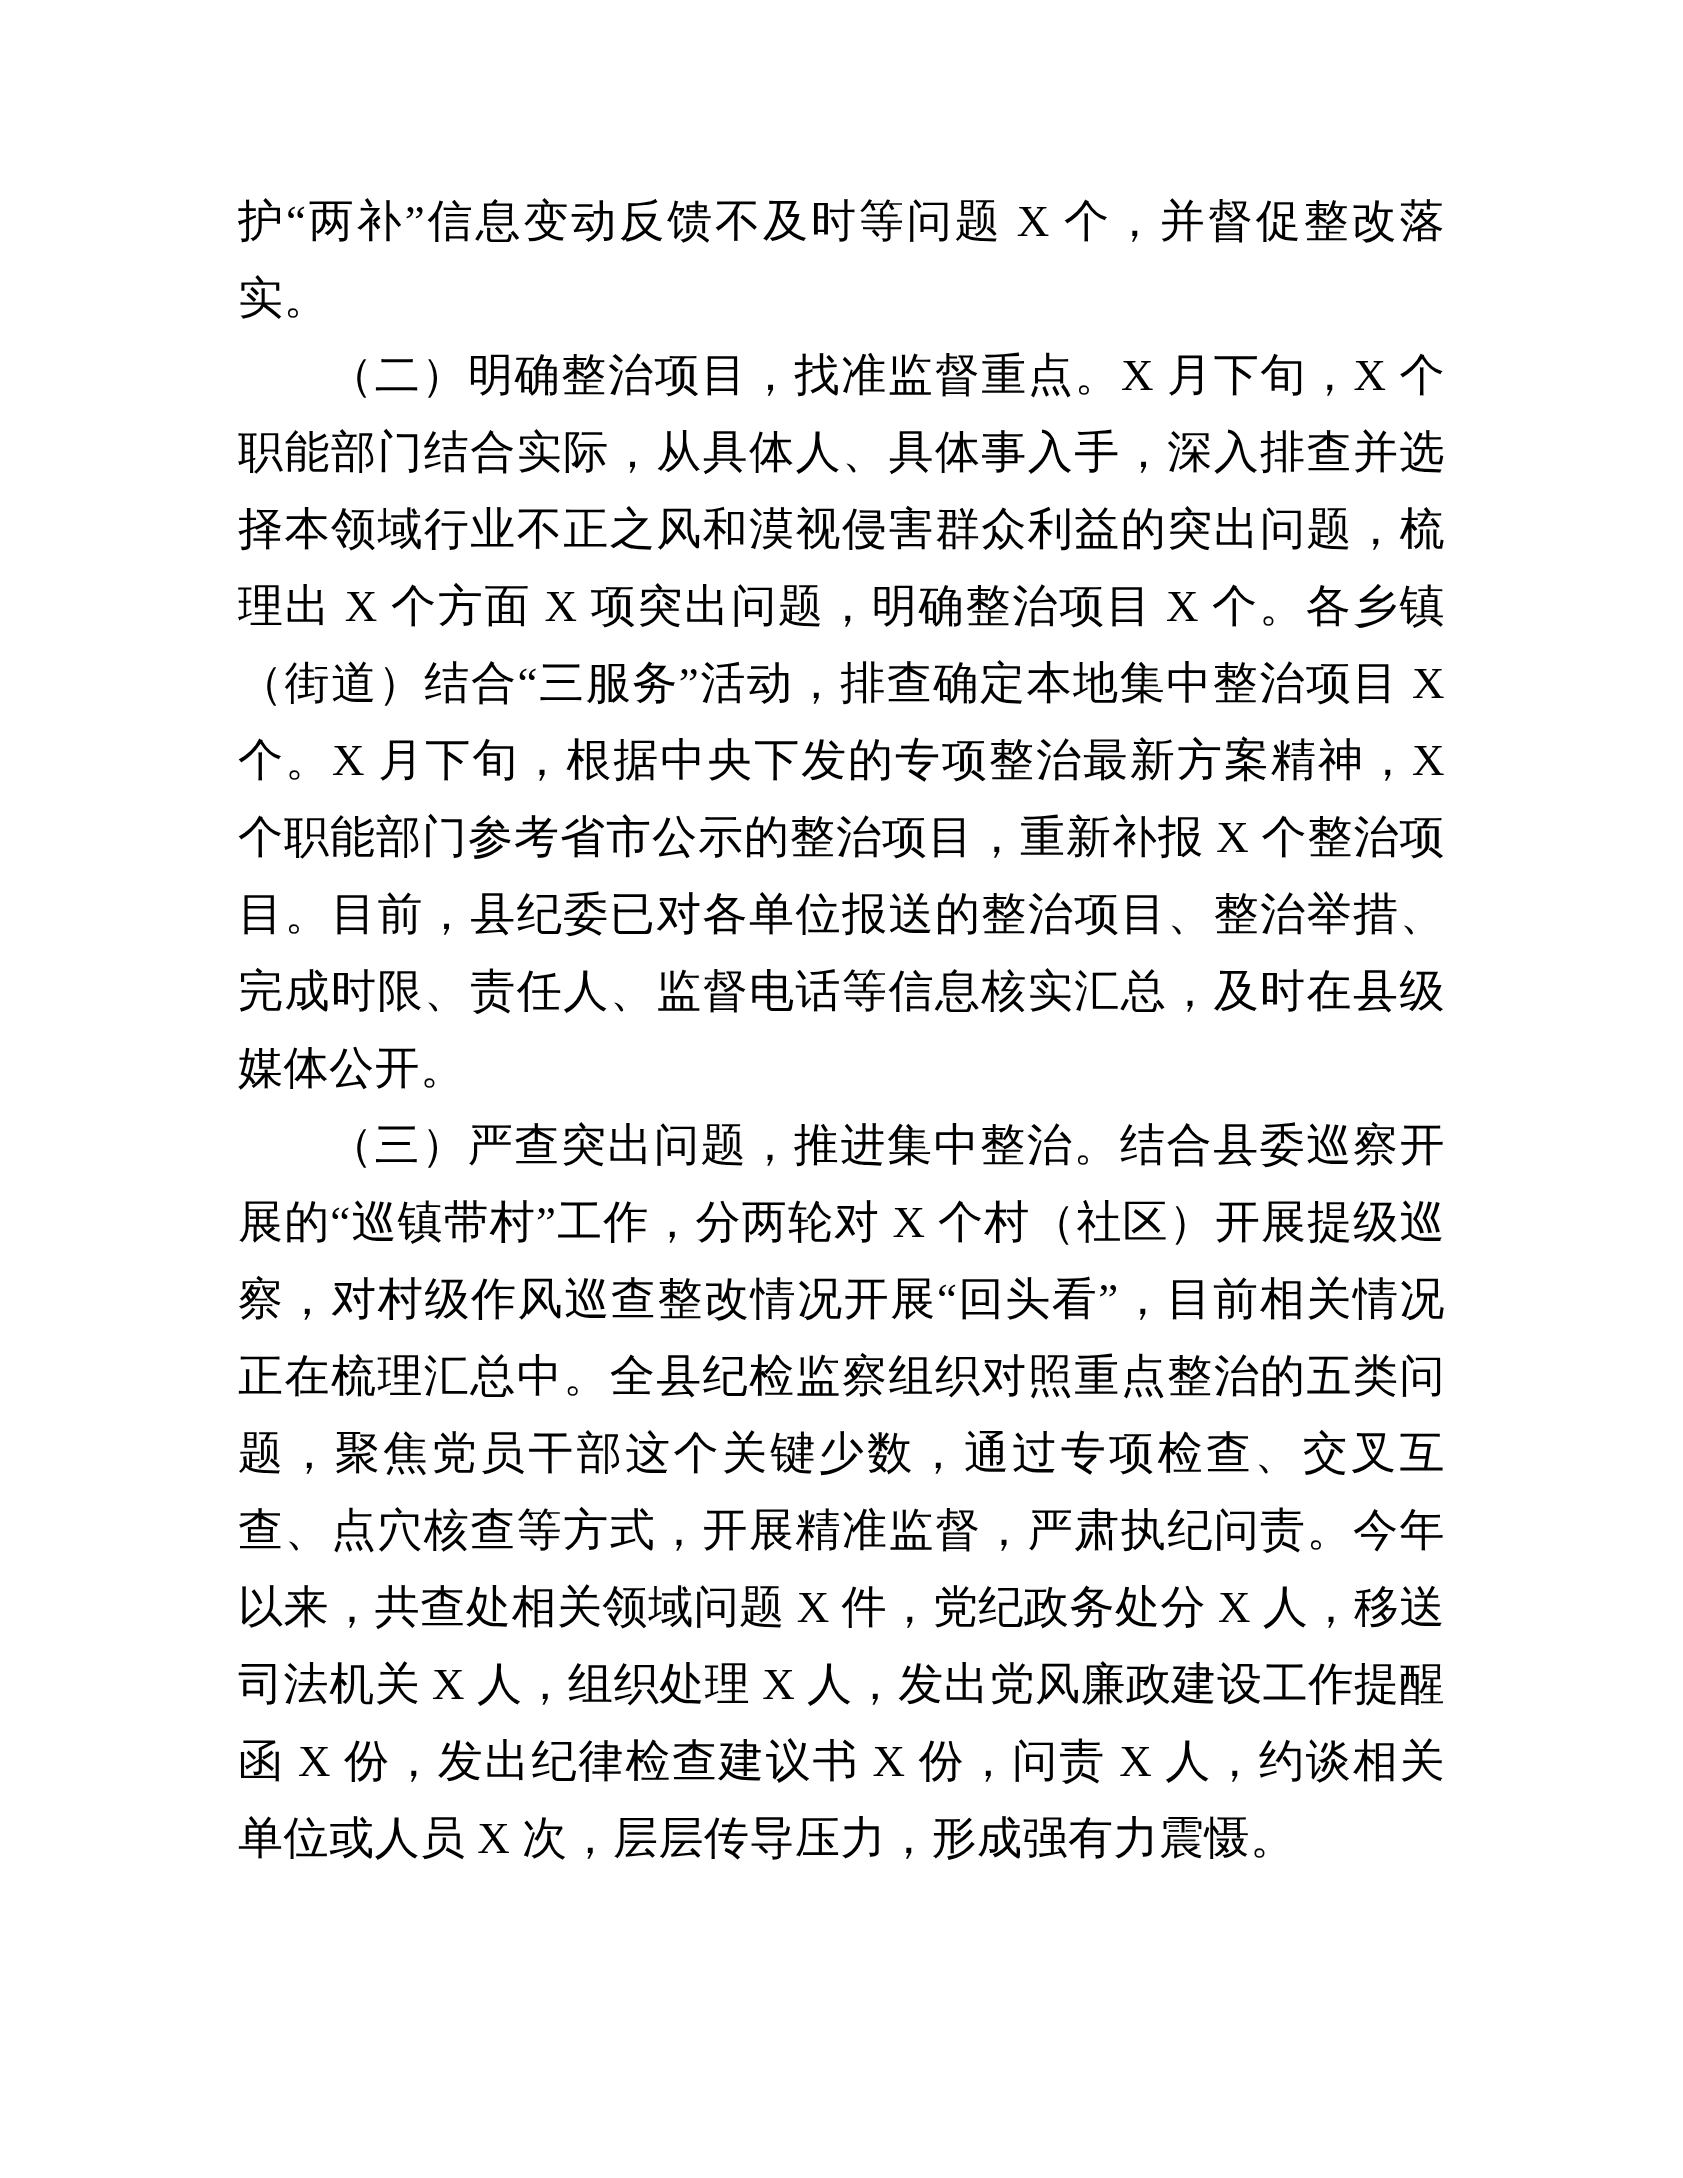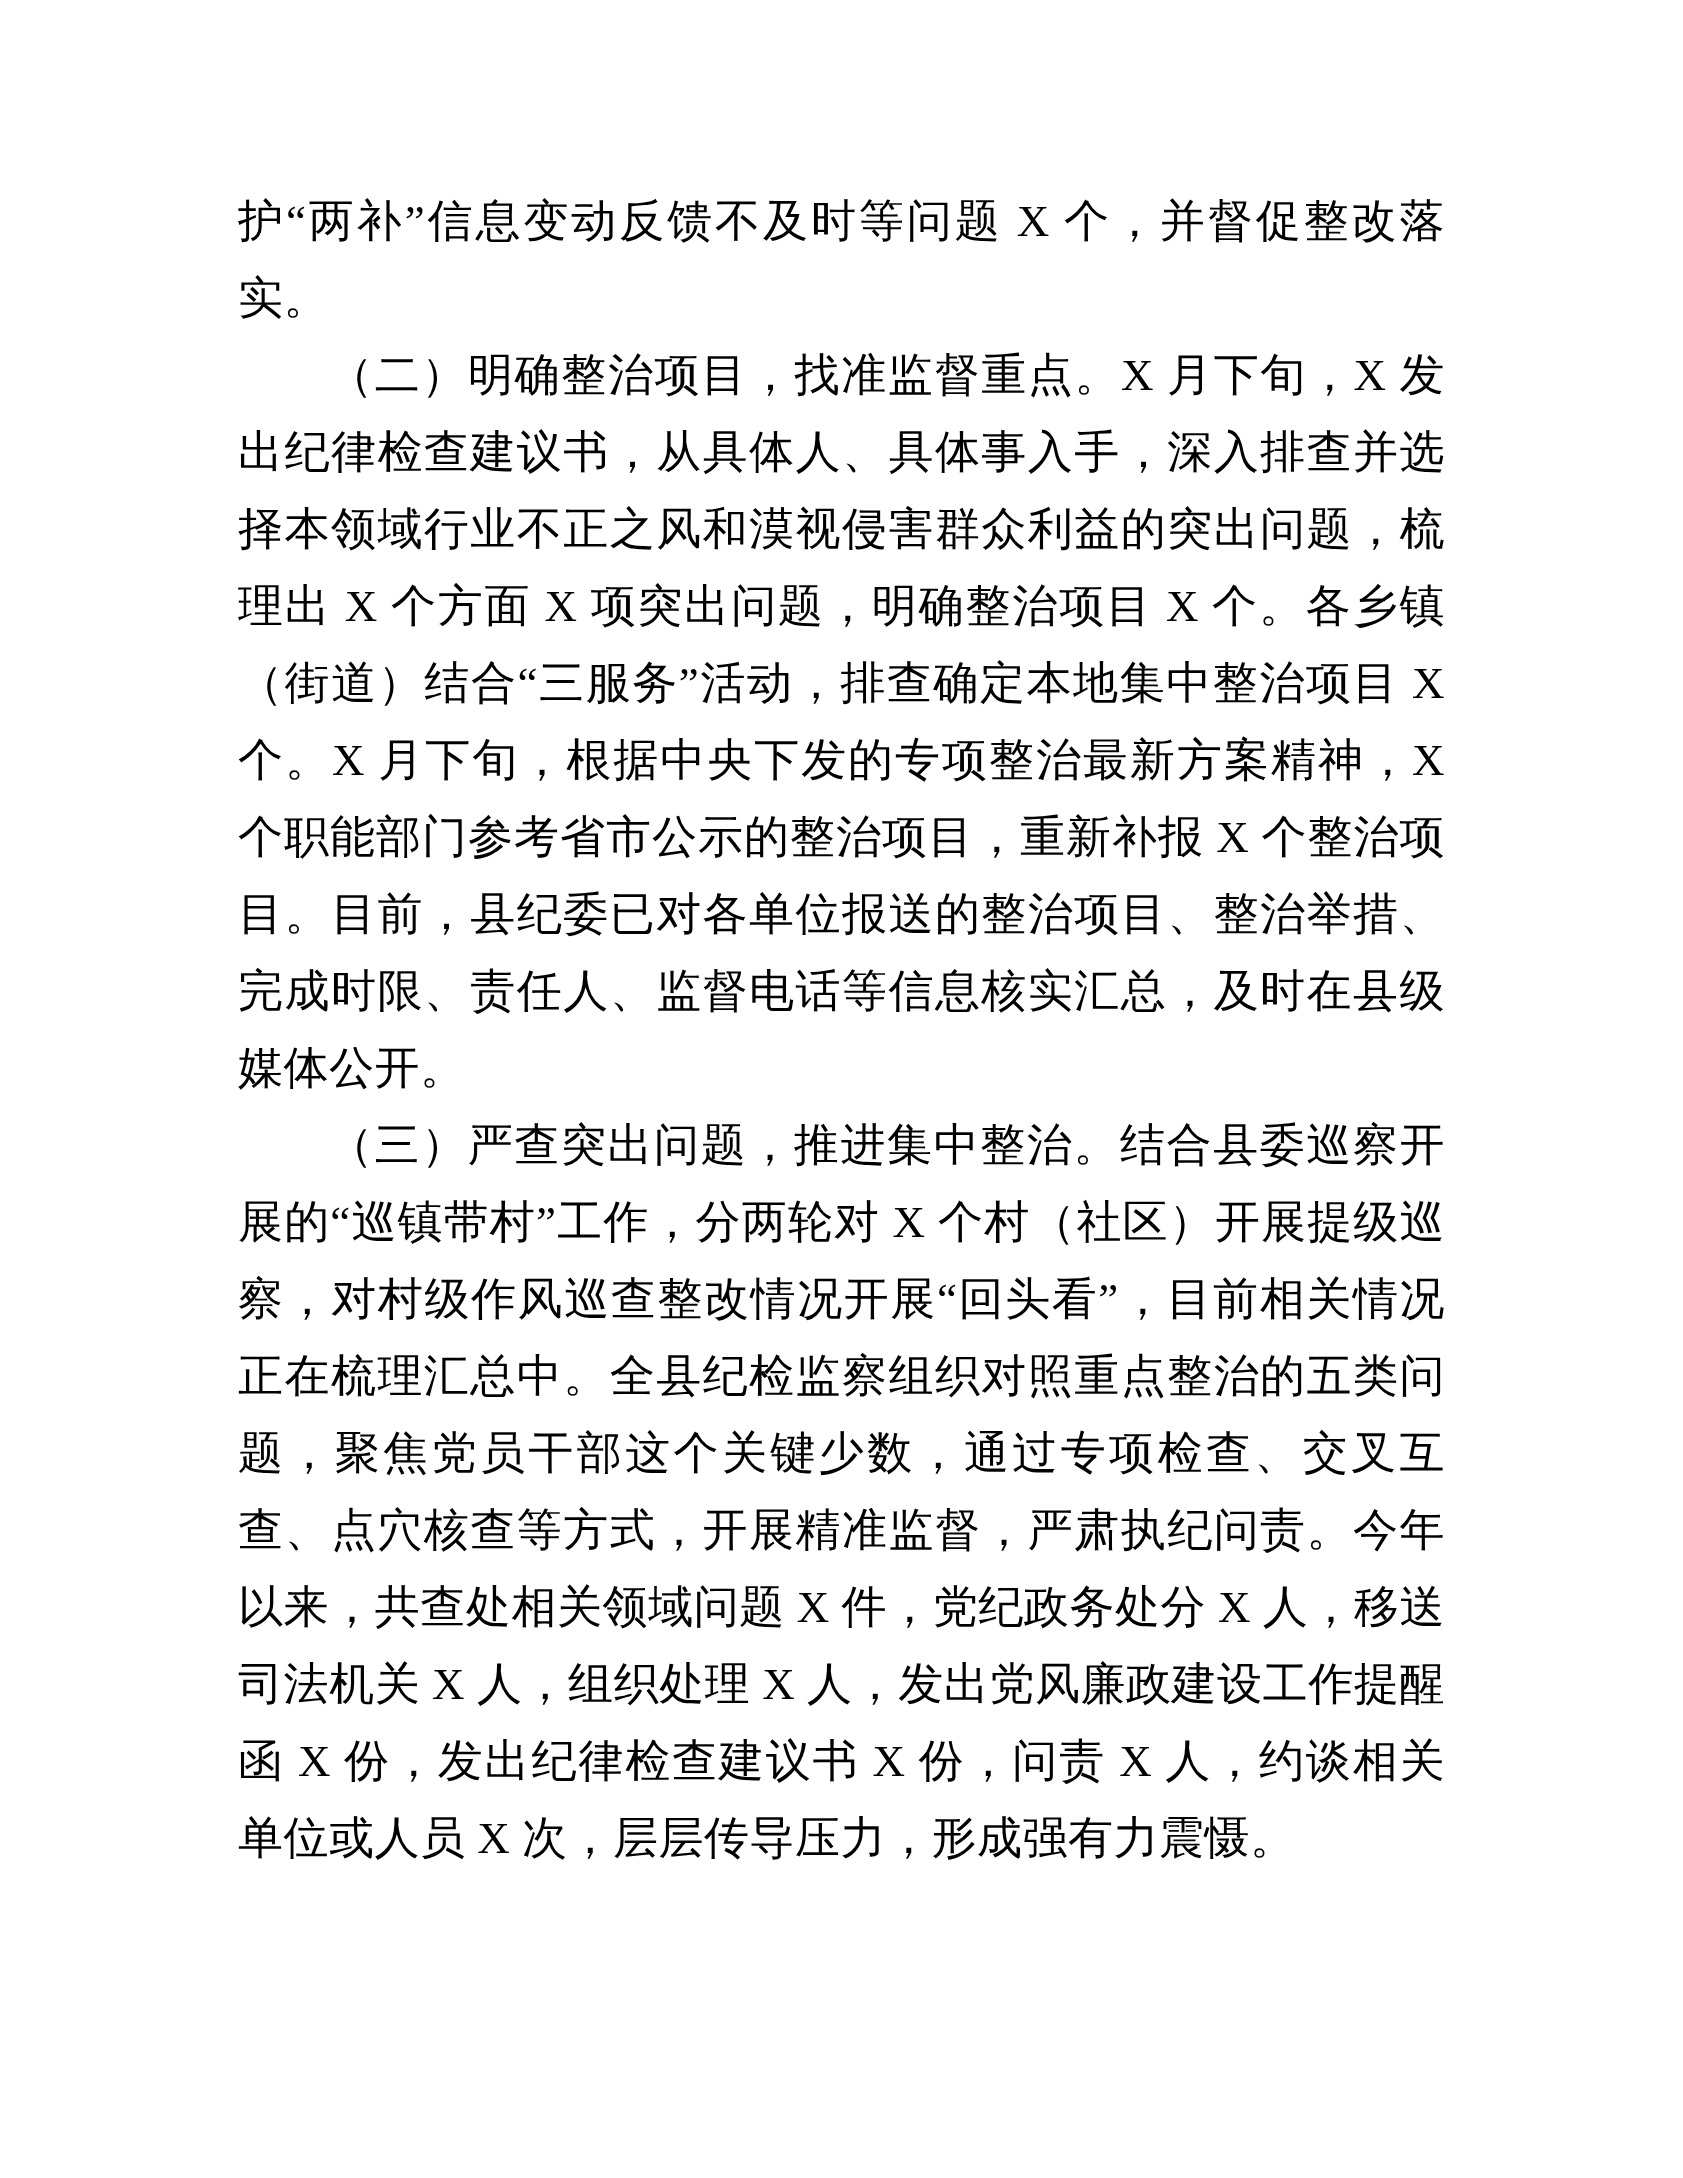--- a/index.html
+++ b/index.html
@@ -32,17 +32,17 @@
   .para.indent {
     text-indent: 2em;
   }
 </style>
 </head>
 <body>
 
 <div class="page">
   <div class="doc-body">
     <p class="para no-indent">护“两补”信息变动反馈不及时等问题 X 个，并督促整改落实。</p>
-    <p class="para indent">（二）明确整治项目，找准监督重点。X 月下旬，X 发出纪律检查建议书，从具体人、具体事入手，深入排查并选择本领域行业不正之风和漠视侵害群众利益的突出问题，梳理出 X 个方面 X 项突出问题，明确整治项目 X 个。各乡镇（街道）结合“三服务”活动，排查确定本地集中整治项目 X 个。X 月下旬，根据中央下发的专项整治最新方案精神，X 个职能部门参考省市公示的整治项目，重新补报 X 个整治项目。目前，县纪委已对各单位报送的整治项目、整治举措、完成时限、责任人、监督电话等信息核实汇总，及时在县级媒体公开。</p>
+    <p class="para indent">（二）明确整治项目，找准监督重点。X 月下旬，X 个职能部门结合实际，从具体人、具体事入手，深入排查并选择本领域行业不正之风和漠视侵害群众利益的突出问题，梳理出 X 个方面 X 项突出问题，明确整治项目 X 个。各乡镇（街道）结合“三服务”活动，排查确定本地集中整治项目 X 个。X 月下旬，根据中央下发的专项整治最新方案精神，X 个职能部门参考省市公示的整治项目，重新补报 X 个整治项目。目前，县纪委已对各单位报送的整治项目、整治举措、完成时限、责任人、监督电话等信息核实汇总，及时在县级媒体公开。</p>
     <p class="para indent">（三）严查突出问题，推进集中整治。结合县委巡察开展的“巡镇带村”工作，分两轮对 X 个村（社区）开展提级巡察，对村级作风巡查整改情况开展“回头看”，目前相关情况正在梳理汇总中。全县纪检监察组织对照重点整治的五类问题，聚焦党员干部这个关键少数，通过专项检查、交叉互查、点穴核查等方式，开展精准监督，严肃执纪问责。今年以来，共查处相关领域问题 X 件，党纪政务处分 X 人，移送司法机关 X 人，组织处理 X 人，发出党风廉政建设工作提醒函 X 份，发出纪律检查建议书 X 份，问责 X 人，约谈相关单位或人员 X 次，层层传导压力，形成强有力震慑。</p>
   </div>
 </div>
 
 
 </body></html>

